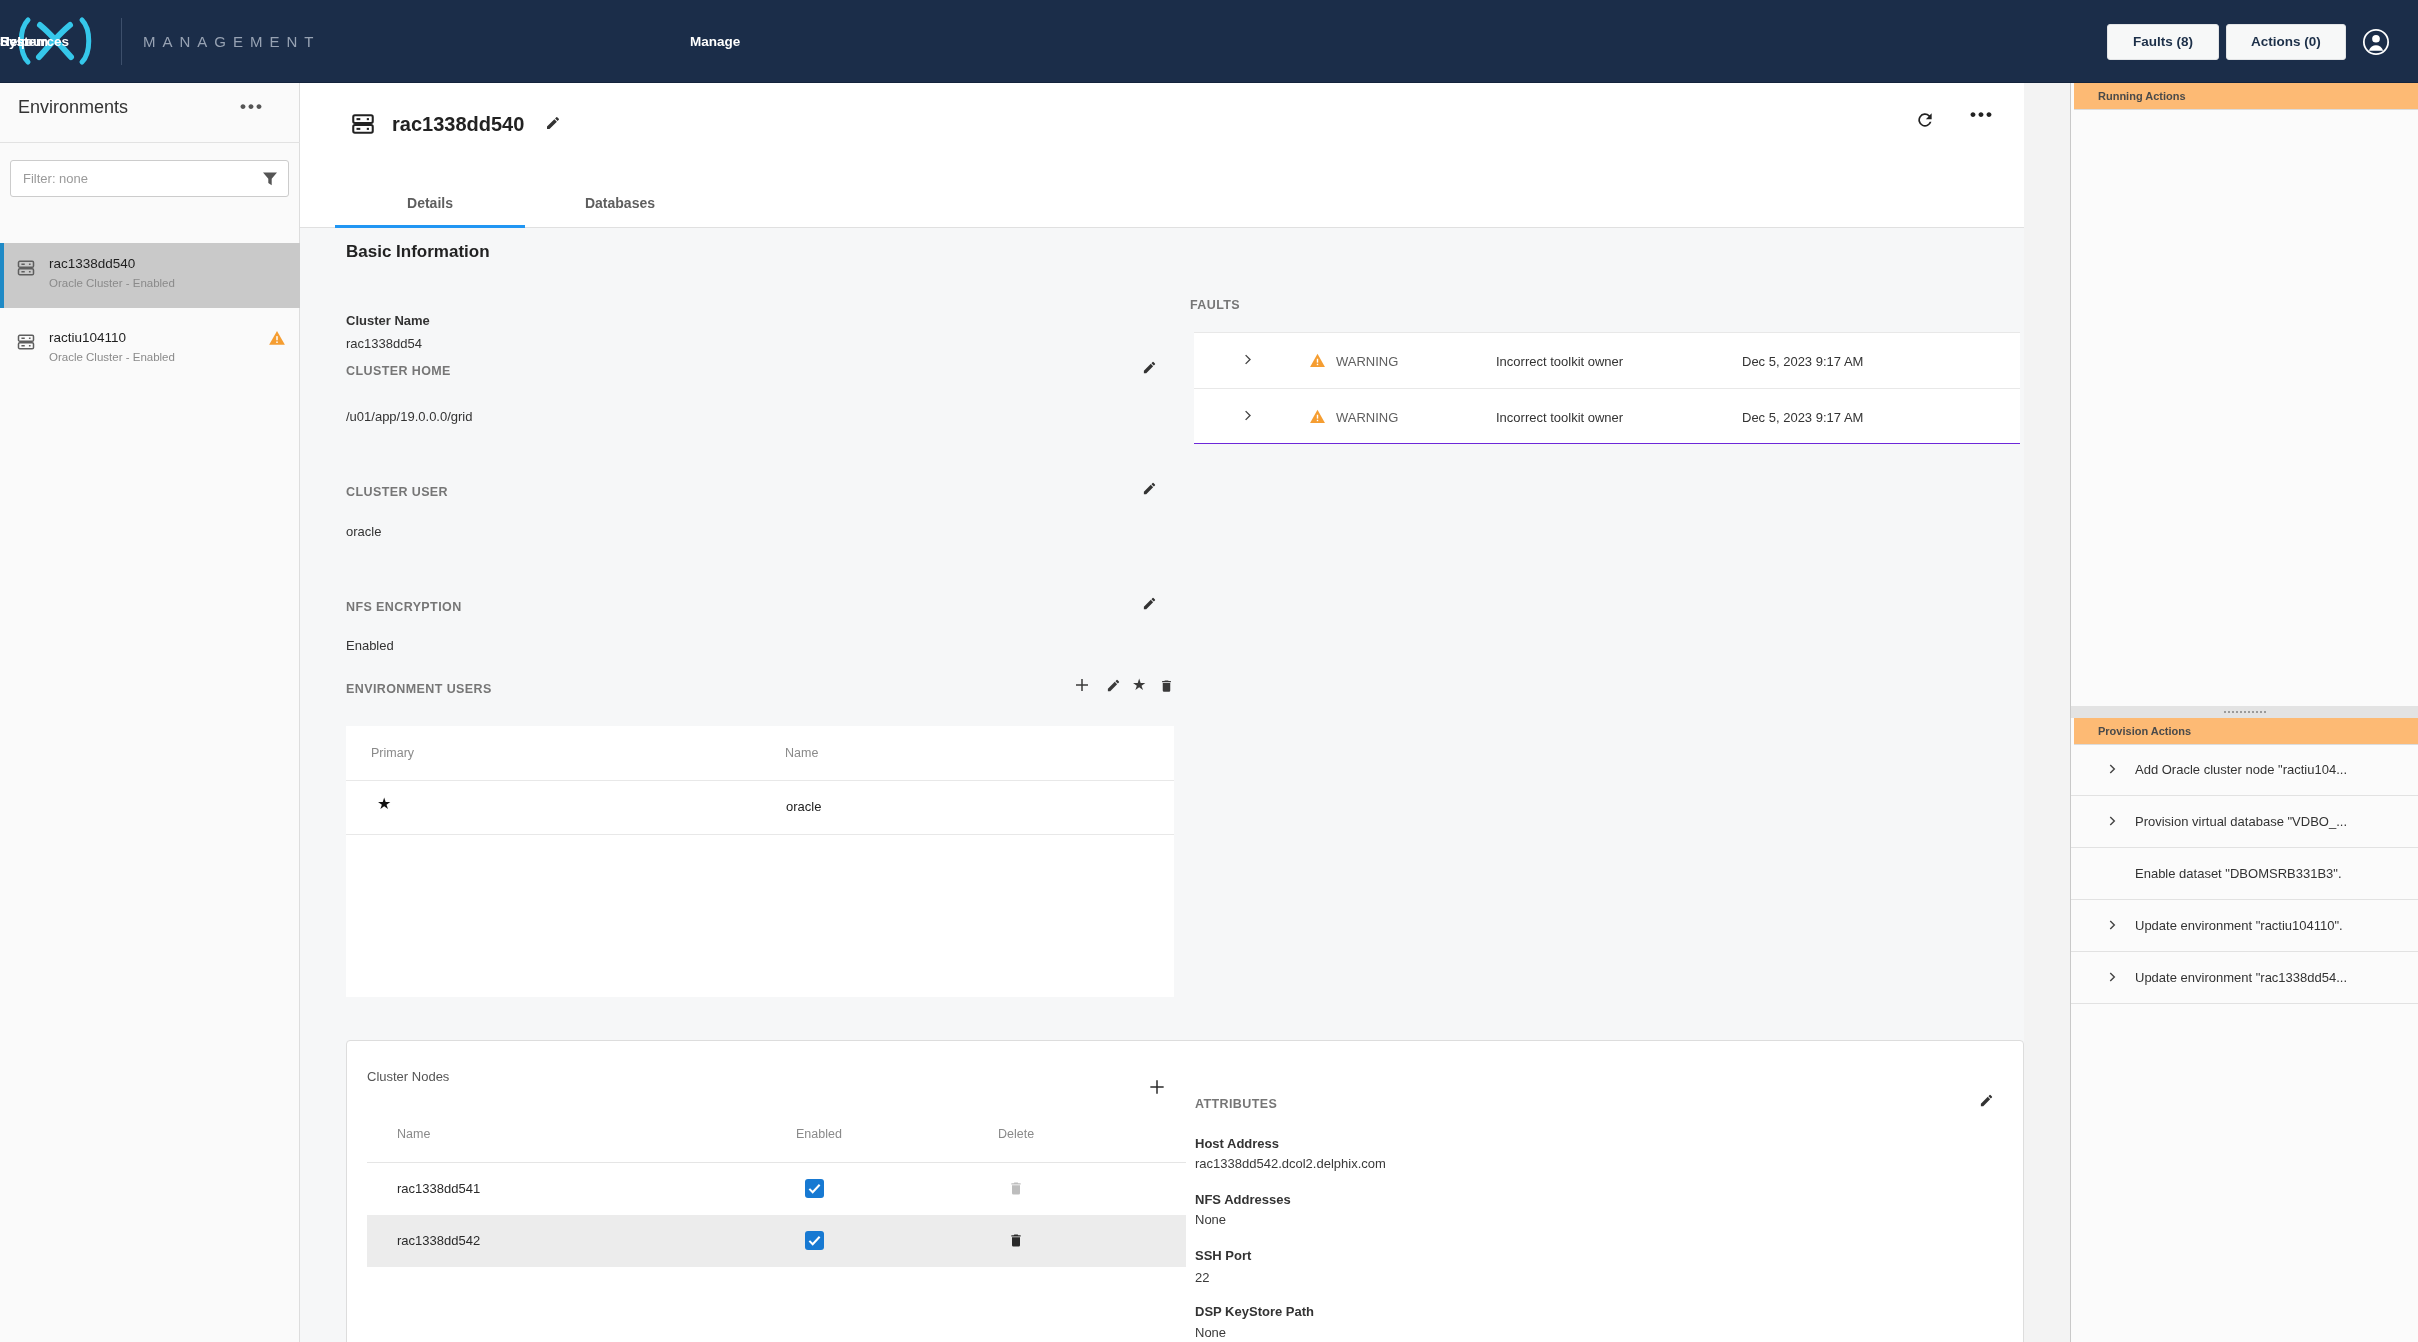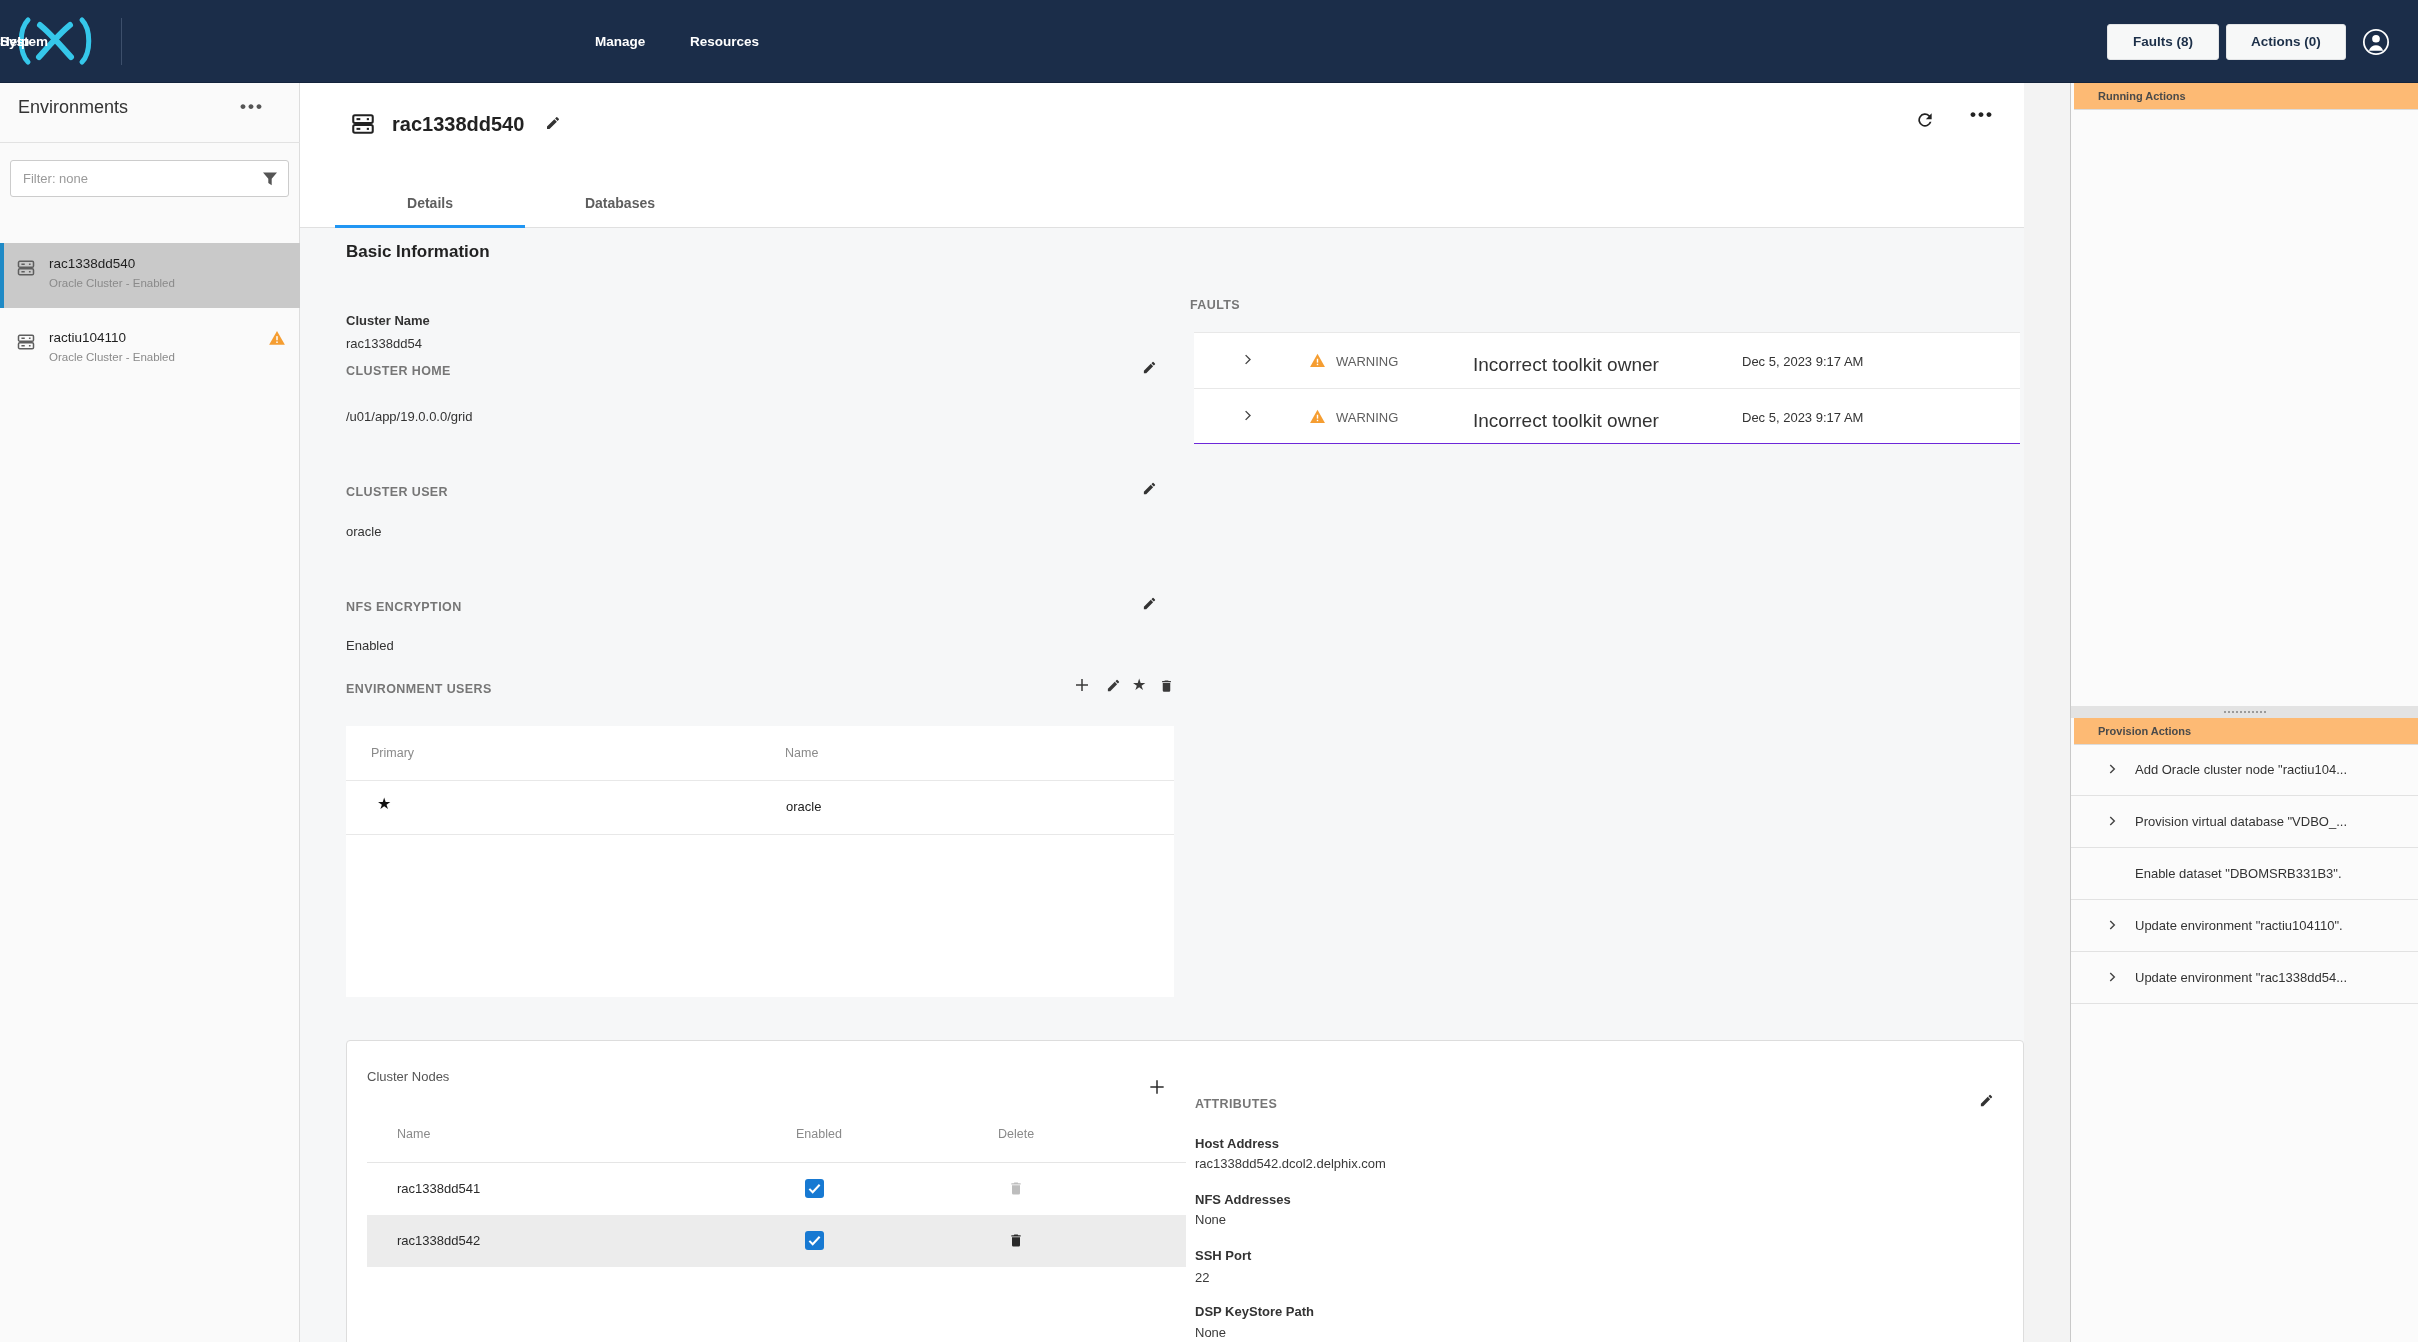--- a/index.html
+++ b/index.html
@@ -69,21 +69,21 @@
   .users-table .star{position:absolute;left:31px;top:68px;font-size:16px;color:#111;}
   .users-table .cell-name{position:absolute;left:440px;top:73px;font-size:13px;color:#222;}
 
   .faults-label{position:absolute;left:890px;top:70px;font-size:12.5px;font-weight:bold;color:#767676;letter-spacing:.4px;}
   .faults-box{position:absolute;left:894px;top:104px;width:826px;background:#fff;border-top:1px solid #E8E8E8;border-bottom:1px solid #6d28d9;}
   .fault-row{position:relative;width:826px;height:55px;cursor:pointer;}
   .fault-row + .fault-row{border-top:1px solid #E8E8E8;}
   .fault-row .chev{position:absolute;left:46px;top:19px;width:15px;height:15px;color:#444;}
   .fault-row .warn{position:absolute;left:115px;top:19px;width:17px;height:17px;}
   .fault-row .sev{position:absolute;left:142px;top:21px;font-size:13px;color:#5E5E5E;}
-  .fault-row .ttl{position:absolute;left:279px;top:21px;font-size:19px;color:#333;}
+  .fault-row .ttl{position:absolute;left:302px;top:21px;font-size:13px;color:#333;}
   .fault-row .dt{position:absolute;left:548px;top:21px;font-size:13px;color:#333;}
 
   .card{position:absolute;left:46px;top:812px;width:1678px;height:330px;background:#fff;border:1px solid #DDD;border-radius:4px;}
   .cn-label{position:absolute;left:20px;top:28px;font-size:13px;color:#555;}
   .cn-plus{position:absolute;left:800px;top:36px;width:20px;height:20px;cursor:pointer;color:#2A2A2A;}
   .cn-th{position:absolute;top:86px;font-size:12.5px;color:#8A8A8A;}
   .cn-hr{position:absolute;left:20px;top:121px;width:819px;height:1px;background:#E5E5E5;}
   .cn-row{position:absolute;left:20px;width:819px;height:52px;}
   .cn-row.hl{background:#ECECEC;}
   .cn-row .nm{position:absolute;left:30px;top:18px;font-size:13px;color:#2A2A2A;}
@@ -118,20 +118,21 @@
   <header class="topbar">
     <div class="logo">
       <svg width="82" height="50" viewBox="0 0 82 50" fill="none">
         <path d="M14 4 C5 13 5 37 14 46" stroke="#35C7EA" stroke-width="5" stroke-linecap="round"></path>
         <path d="M68 4 C77 13 77 37 68 46" stroke="#35C7EA" stroke-width="5" stroke-linecap="round"></path>
         <path d="M26 9 C36 17 48 31 57 41" stroke="#35C7EA" stroke-width="6" stroke-linecap="round"></path>
         <path d="M56 9 C46 17 34 31 25 41" stroke="#35C7EA" stroke-width="6" stroke-linecap="round"></path>
       </svg>
     </div>
     <div class="logo-sep"></div>
+    <div class="brand">MANAGEMENT</div>
     <div class="nav-item">Manage</div>
     <div class="nav-item">Resources</div>
     <div class="nav-item">System</div>
     <div class="nav-item">Help</div>
     <div class="top-btn btn-faults">Faults (8)</div>
     <div class="top-btn btn-actions">Actions (0)</div>
     <div class="avatar">
       <svg width="28" height="28" viewBox="0 0 24 24">
         <circle cx="12" cy="12" r="10.4" fill="none" stroke="#fff" stroke-width="1.5"></circle>
         <circle cx="12" cy="9.2" r="3.3" fill="#fff"></circle>

